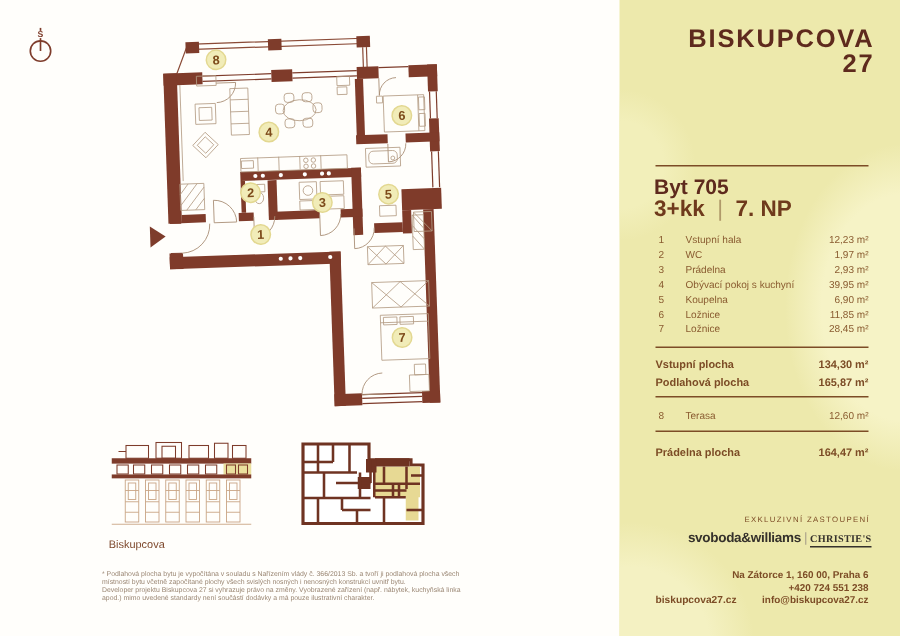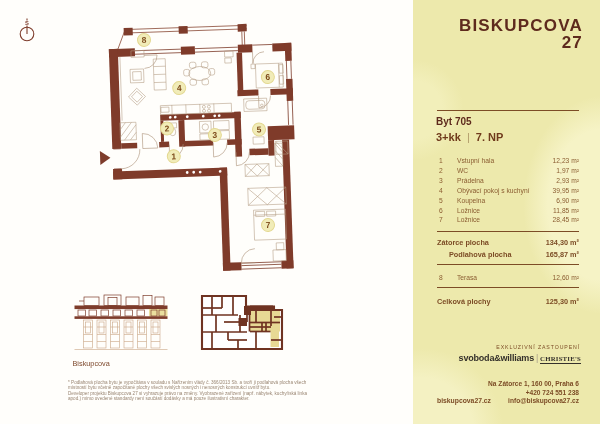--- a/index.html
+++ b/index.html
@@ -8,22 +8,22 @@
   #panel{position:absolute;left:413px;top:0;width:187px;height:424px;
     background:
       radial-gradient(ellipse 95px 130px at 190px 205px, #f6f3c6 0%, #f6f3c6 58%, rgba(246,243,198,0) 84%),
       radial-gradient(circle 100px at 8px 430px, #f4f1c2 0%, #f4f1c2 52%, rgba(244,241,194,0) 82%),
       radial-gradient(circle 65px at 0px 110px, #f2efba 0%, #f2efba 45%, rgba(242,239,186,0) 78%),
       #ede9ac;}
   .t{position:absolute;white-space:nowrap;}
   #logo{right:17px;top:18px;text-align:right;color:#5e2a1d;font-weight:bold;
         font-size:17px;letter-spacing:1.2px;line-height:16.5px;}
   .hr{position:absolute;left:24px;width:142px;height:0;border-top:1px solid #7c4c26;}
-  #byt{left:23px;top:115.5px;color:#5e2a1d;font-weight:bold;font-size:10px;}
-  #sub{left:23px;top:131px;color:#6f3a1c;font-weight:bold;font-size:11px;}
+  #byt{left:23px;top:115.5px;color:#5e2a1d;font-weight:bold;font-size:14px;}
+  #sub{left:23px;top:131px;color:#6f3a1c;font-weight:bold;font-size:15px;}
   .row{position:absolute;left:24px;width:142px;color:#8a5c31;font-size:6.7px;}
   .row .n{position:absolute;left:2px;}
   .row .nm{position:absolute;left:20px;}
   .row .v{position:absolute;right:0px;}
   .b{font-weight:bold;font-size:7.3px;color:#7c4c26;}
   #excl{right:20px;top:344px;color:#7c4c26;font-size:5.2px;letter-spacing:0.9px;}
   #sw{right:19px;top:353px;color:#35312b;font-size:9px;font-weight:bold;letter-spacing:-0.2px;}
   #sw .sep{color:#a9a08a;font-weight:normal;padding:0 2px;}
   #sw .chr{font-family:"Liberation Serif",serif;font-size:6.8px;font-weight:bold;
            letter-spacing:0.2px;border-bottom:1px solid #35312b;padding-bottom:1px;}
@@ -408,37 +408,37 @@
       <span class="v">11,85 m²</span>
     </div>
   <div class="row" style="top:216.4px">
       <span class="n">7</span>
       <span class="nm">Ložnice</span>
       <span class="v">28,45 m²</span>
     </div>
 
   <div class="hr" style="top:231px"></div>
   <div class="row b" style="top:237.5px">
-      <span class="nm" style="left:0">Zátorce plocha</span>
+      <span class="nm" style="left:0">Vstupní plocha</span>
       <span class="v">134,30 m²</span>
     </div>
   <div class="row b" style="top:250px">
-      <span class="nm" style="left:12px">Podlahová plocha</span>
+      <span class="nm" style="left:0">Podlahová plocha</span>
       <span class="v">165,87 m²</span>
     </div>
   <div class="hr" style="top:264px"></div>
   <div class="row" style="top:273.5px">
       <span class="n">8</span>
       <span class="nm">Terasa</span>
       <span class="v">12,60 m²</span>
     </div>
   <div class="hr" style="top:287px"></div>
   <div class="row b" style="top:296.5px">
-      <span class="nm" style="left:0">Celková plochy</span>
-      <span class="v">125,30 m²</span>
+      <span class="nm" style="left:0">Prádelna plocha</span>
+      <span class="v">164,47 m²</span>
     </div>
 
   <div class="t" id="excl">EXKLUZIVNÍ ZASTOUPENÍ</div>
   <div class="t" id="sw">svoboda&amp;williams<span class="sep">|</span><span class="chr">CHRISTIE'S</span></div>
   <div class="t addr" style="top:380px">Na Zátorce 1, 160 00, Praha 6</div>
   <div class="t addr" style="top:388.5px">+420 724 551 238</div>
   <div class="t" id="web">biskupcova27.cz</div>
   <div class="t addr" style="top:397px">info@biskupcova27.cz</div>
 </div>
 

